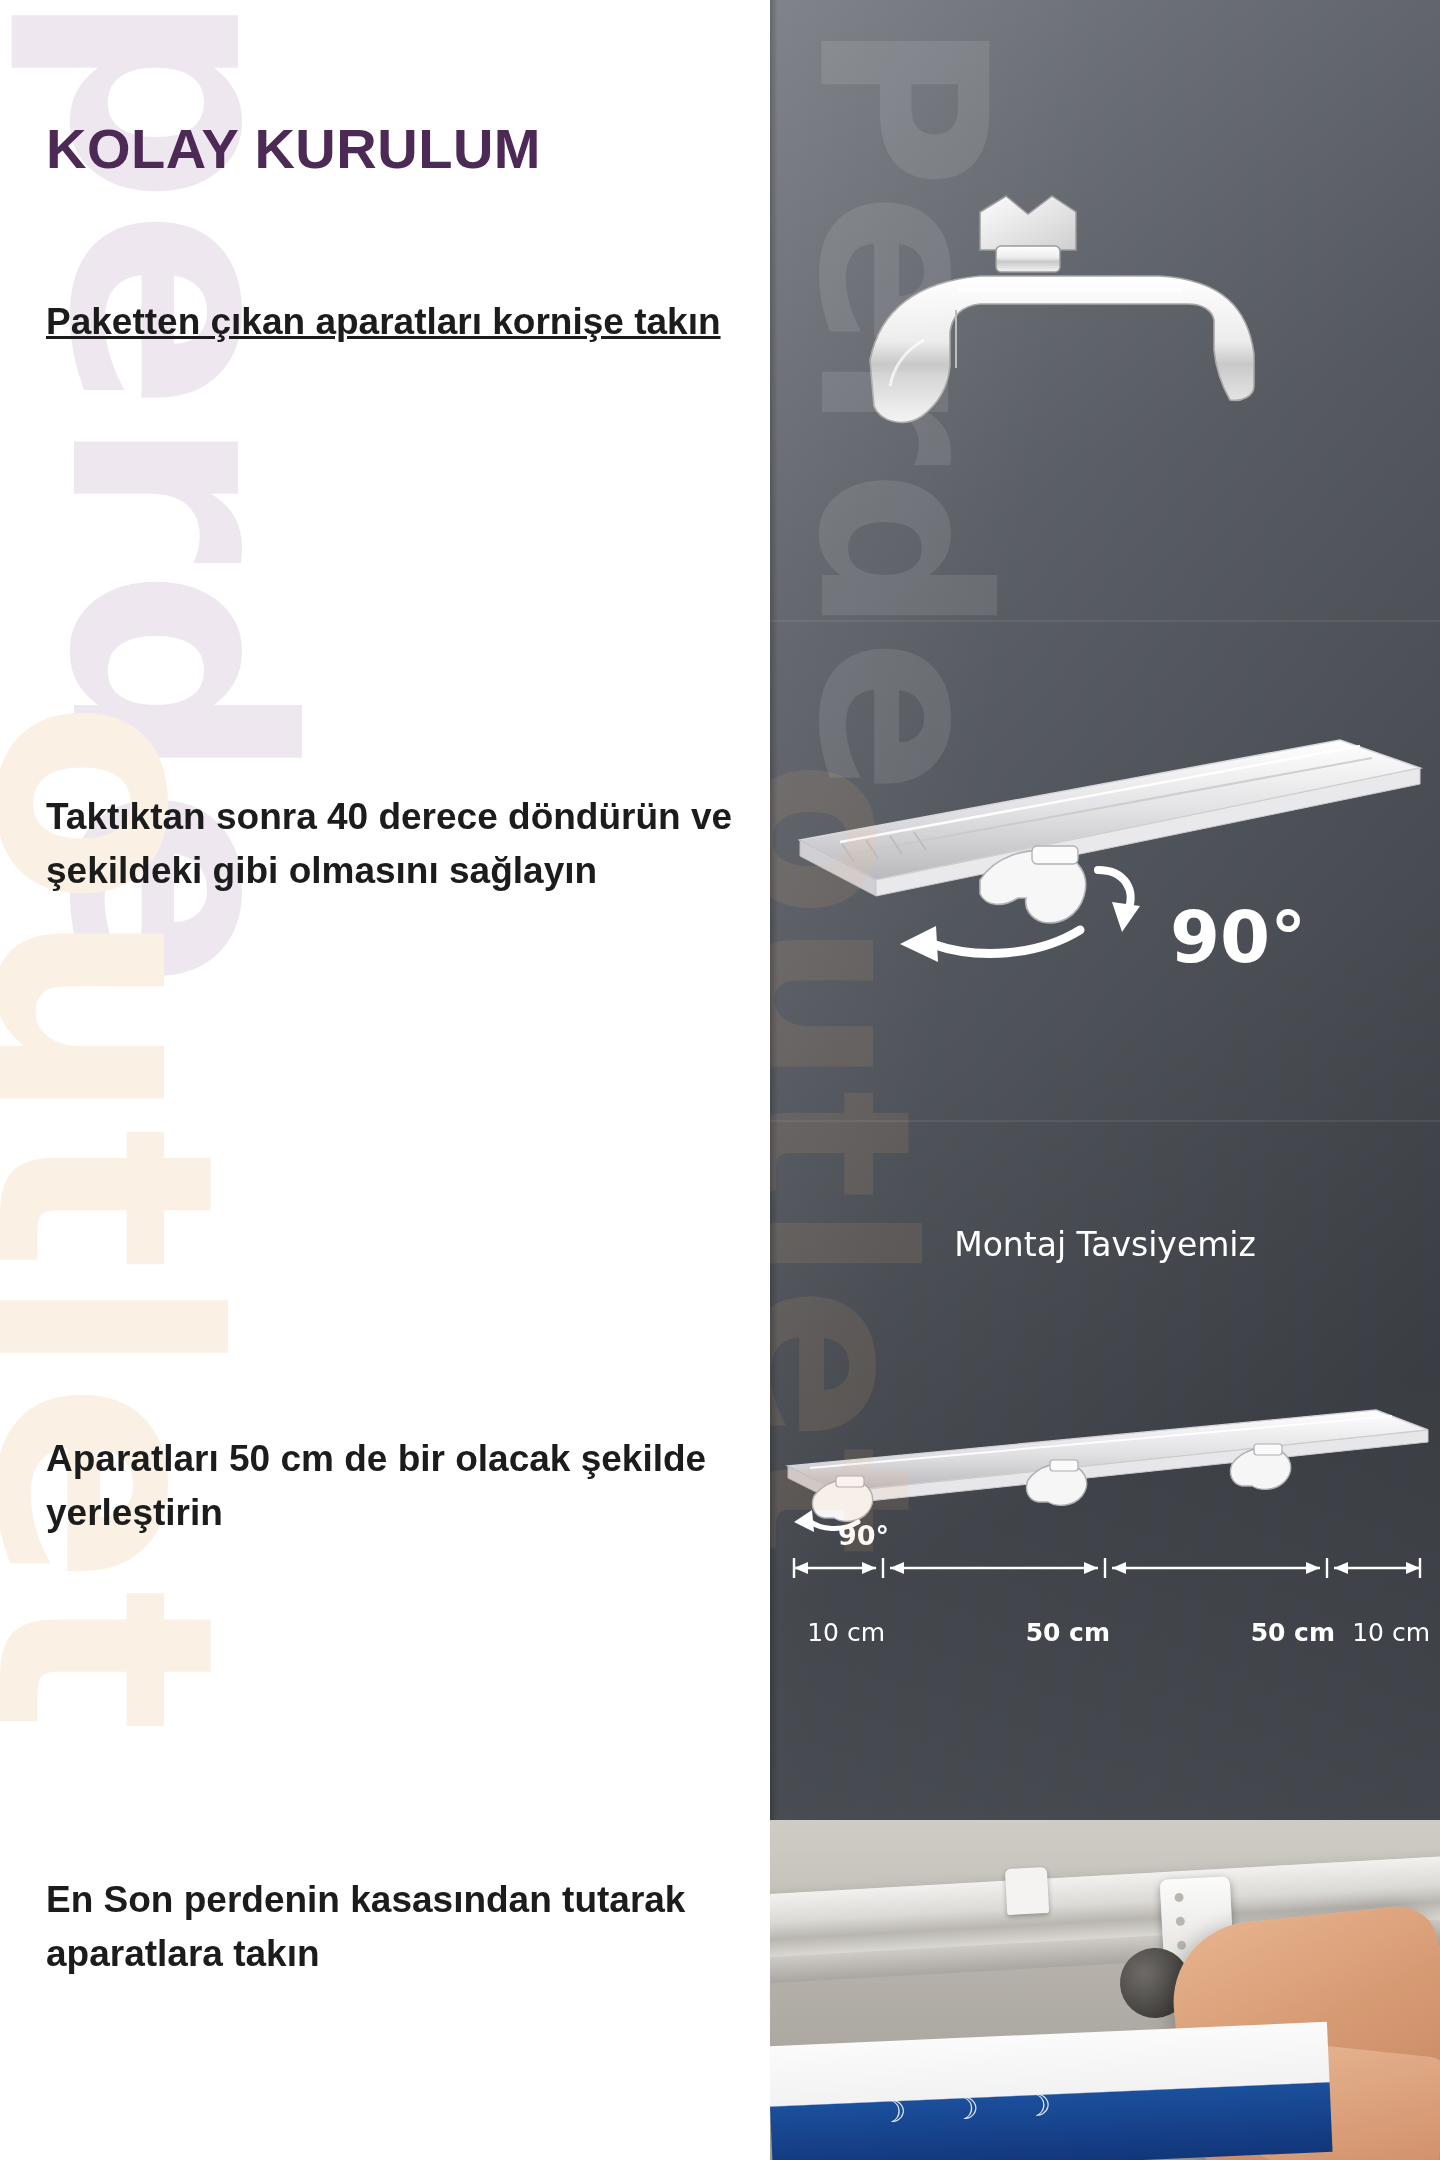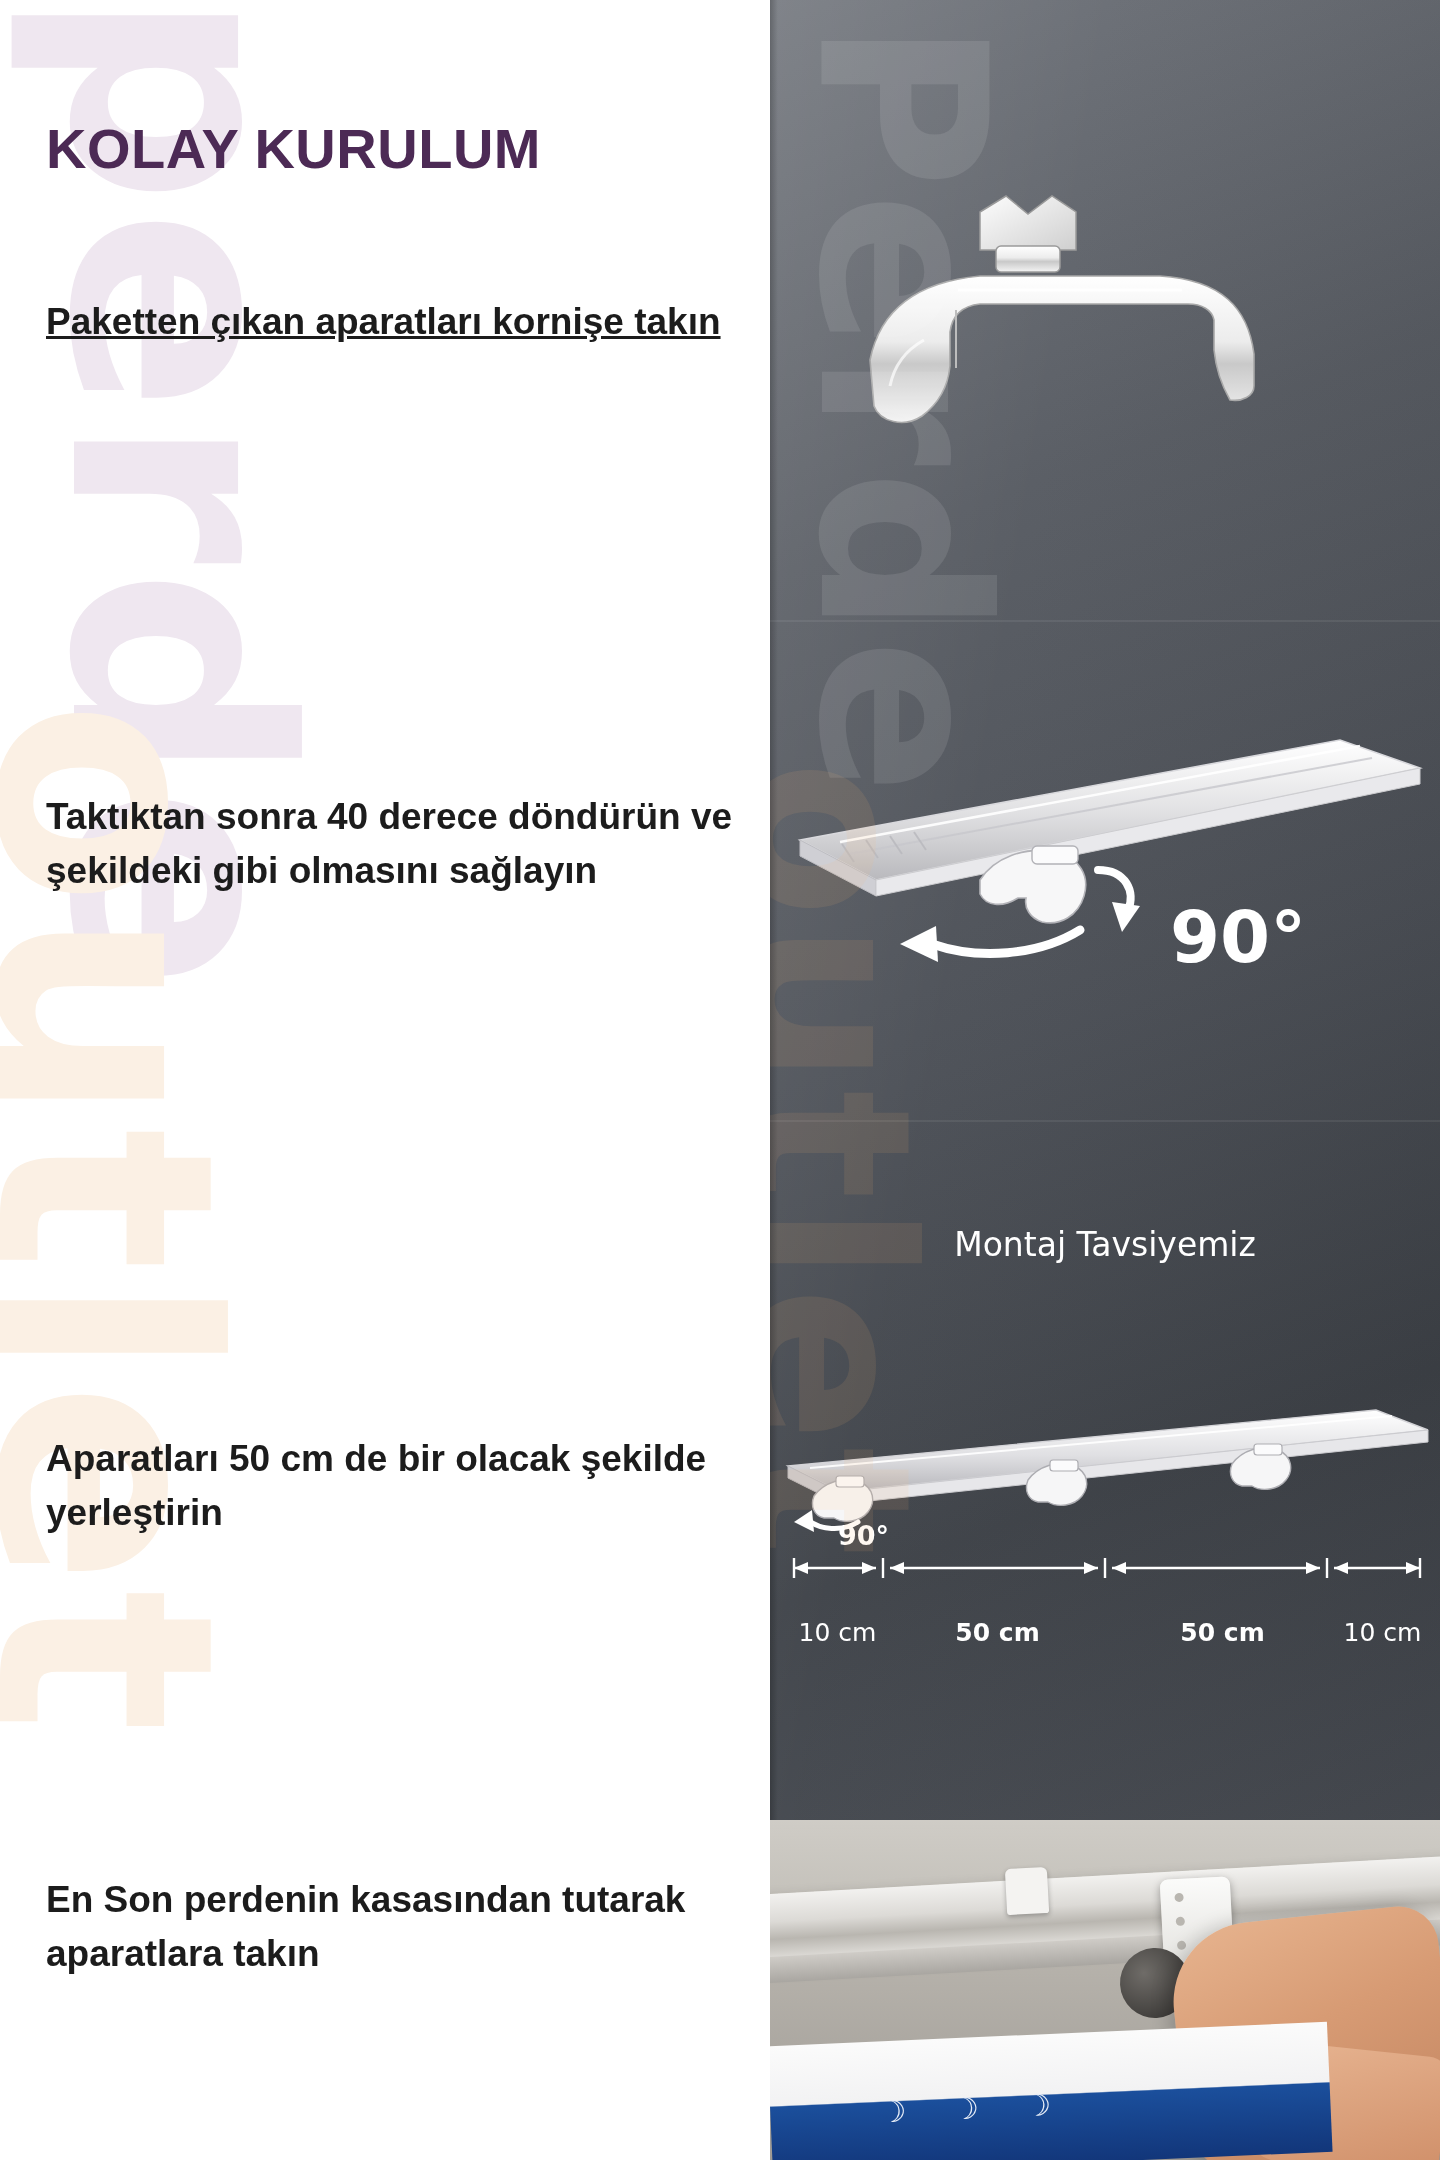--- a/index.html
+++ b/index.html
@@ -192,21 +192,21 @@
   .dim-row {
     position: absolute;
     left: 10px;
     top: 218px;
     width: 640px;
     display: flex;
   }
   .dim-label {
     font-size: 25px;
     color: #ffffff;
-    text-align: center;
+    text-align: right;
     font-family: "DejaVu Sans", sans-serif;
   }
   .dim-10 { width: 95px; }
   .dim-50 { width: 225px; font-weight: bold; }
 
   .deg-small {
     position: absolute;
     left: 58px;
     top: 120px;
     font-size: 27px;

